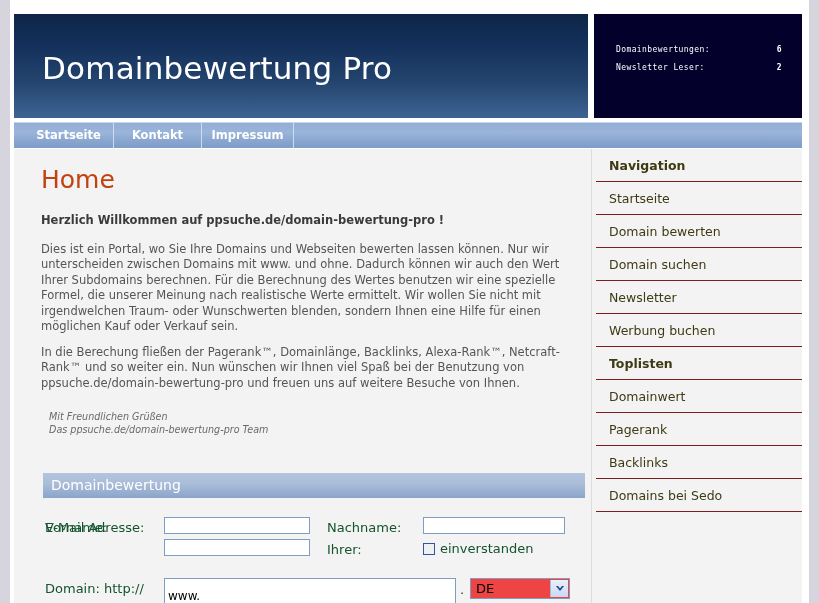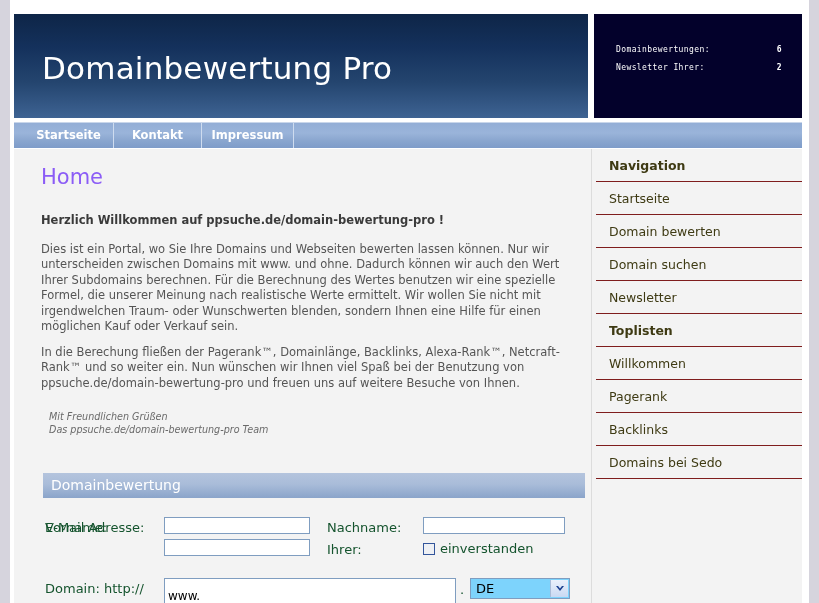--- a/index.html
+++ b/index.html
@@ -125,22 +125,22 @@
     top: 0;
     width: 206px;
     height: 454px;
   }
 
   h1.pagetitle {
     position: absolute;
     left: 27px;
     top: 16px;
     margin: 0;
-    color: #8b5cf6;
-    font-size: 21px;
+    color: #c2410c;
+    font-size: 25px;
     font-weight: normal;
     font-family: "DejaVu Sans", sans-serif;
   }
   .lead {
     position: absolute;
     left: 27px;
     top: 64px;
     width: 530px;
     margin: 0;
     color: #3a3a3a;
@@ -233,21 +233,21 @@
   #lbl-domain { left: 31px; top: 432px; }
   #in-domain  { left: 150px; top: 429px; width: 292px; height: 36px; }
   #dot        { left: 446px; top: 433px; font-size: 13px; }
 
   .selbox {
     position: absolute;
     left: 456px;
     top: 429px;
     width: 100px;
     height: 21px;
-    background: #7dd3fc;
+    background: #ef4444;
     border: 1px solid #7f9dc0;
     box-sizing: border-box;
     cursor: pointer;
   }
   .selbox .selval {
     position: absolute;
     left: 5px;
     top: 2px;
     color: #000000;
     font-size: 13px;
@@ -293,21 +293,21 @@
   <div class="masthead">
     <div class="brandbar">
       <div class="brandtitle">Domainbewertung Pro</div>
     </div>
     <div class="statsbox">
       <div class="statrow" id="stat0">
         <span class="lbl">Domainbewertungen:</span>
         <span class="val">6</span>
       </div>
       <div class="statrow" id="stat1">
-        <span class="lbl">Newsletter Ihrer:</span>
+        <span class="lbl">Newsletter Leser:</span>
         <span class="val">2</span>
       </div>
     </div>
   </div>
 
   <div class="topnav">
     <div class="navitem" id="nav0">Startseite</div>
     <div class="navitem" id="nav1">Kontakt</div>
     <div class="navitem" id="nav2">Impressum</div>
   </div>
@@ -352,21 +352,22 @@
         </span>
       </div>
     </div>
 
     <div class="sidecol">
       <div class="sideitem head">Navigation</div>
       <div class="sideitem">Startseite</div>
       <div class="sideitem">Domain bewerten</div>
       <div class="sideitem">Domain suchen</div>
       <div class="sideitem">Newsletter</div>
+      <div class="sideitem">Werbung buchen</div>
       <div class="sideitem head">Toplisten</div>
-      <div class="sideitem">Willkommen</div>
+      <div class="sideitem">Domainwert</div>
       <div class="sideitem">Pagerank</div>
       <div class="sideitem">Backlinks</div>
       <div class="sideitem">Domains bei Sedo</div>
     </div>
 
   </div>
 </div>
 
 </body></html>

